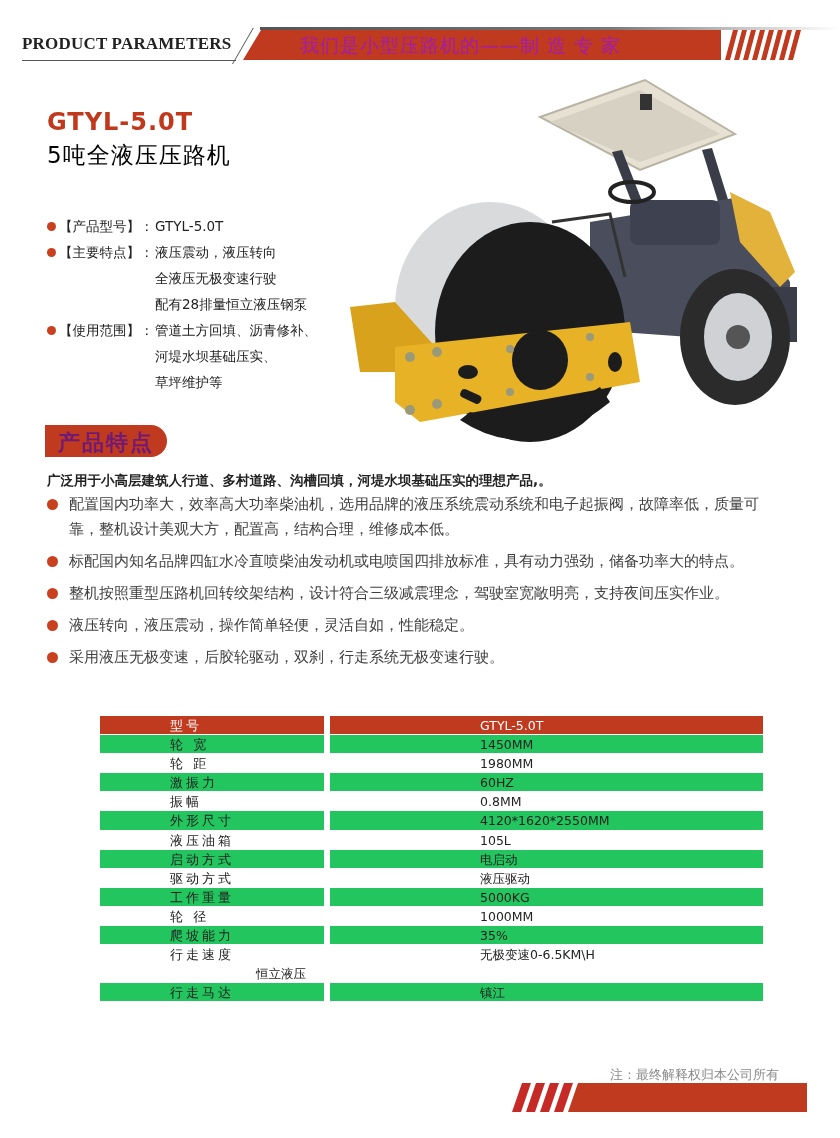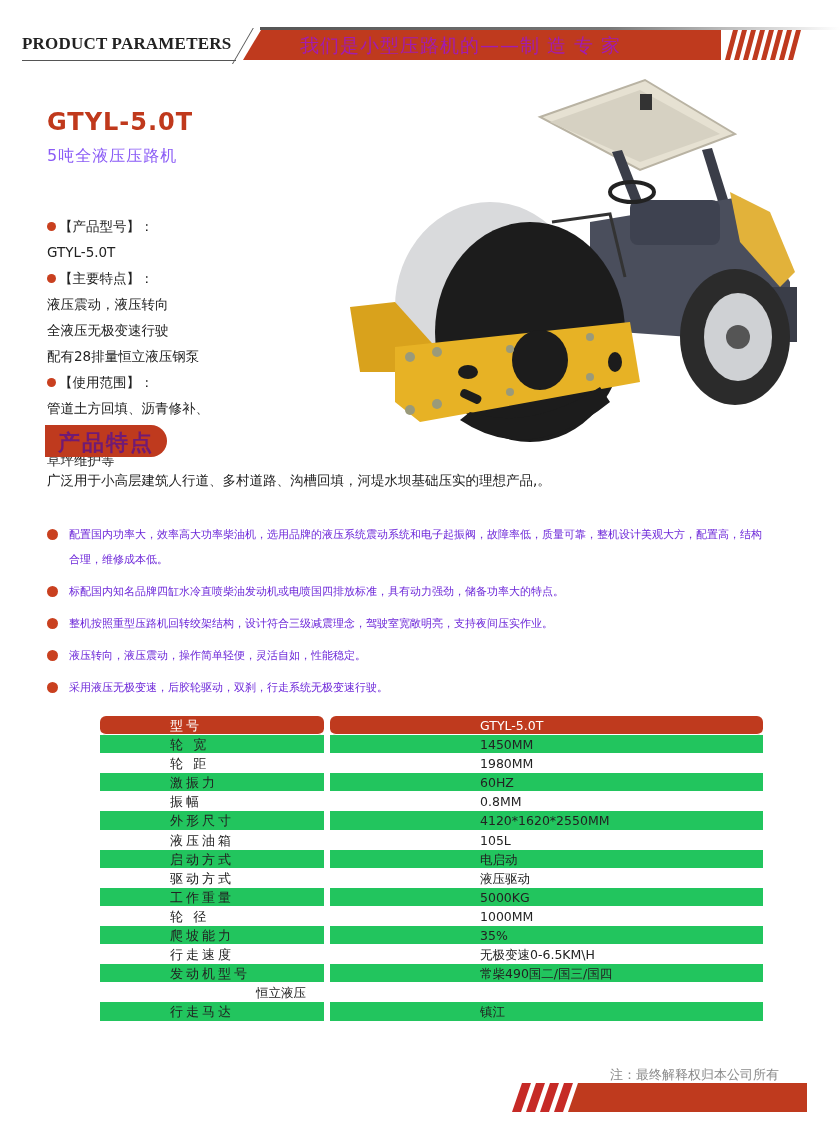--- a/index.html
+++ b/index.html
@@ -11,47 +11,47 @@
   .hdr-en { left: 22px; top: 34px; font-family: Liberation Serif, serif; font-weight: 700; font-size: 17px; color: #222; letter-spacing: 0.2px; }
   .hdr-underline { left: 22px; top: 60px; width: 214px; height: 1px; background: #555; }
   .hdr-slash { left: 232px; top: 28px; width: 1px; height: 36px; background: #555; transform: skewX(-30deg); transform-origin: bottom; }
   .hdr-topline { left: 260px; top: 27px; width: 580px; height: 3px; background: linear-gradient(to right, #555 0%, #777 60%, rgba(255,255,255,0) 100%); }
   .hdr-band { left: 243px; top: 30px; width: 478px; height: 30px; background: #bf3a1e; clip-path: polygon(18px 0, 100% 0, 100% 100%, 0 100%); }
   .hdr-band-text { left: 300px; top: 33px; width: 400px; font-size: 19px; color: #a21caf; letter-spacing: 1px; }
   .hdr-stripes { left: 725px; top: 30px; width: 82px; height: 30px; }
 
   
   .model-title { left: 47px; top: 108px; font-family: "DejaVu Sans", sans-serif; font-weight: 700; font-size: 24px; color: #c0391c; letter-spacing: 1px; }
-  .model-sub { left: 47px; top: 140px; font-size: 16px; color: #8b5cf6; letter-spacing: 1px; margin-top: 6px; }
+  .model-sub { left: 47px; top: 140px; font-size: 23px; color: #000000; letter-spacing: 1px; }
 
   
   .spec { left: 47px; top: 213px; width: 320px; font-size: 13.5px; line-height: 26px; color: #222; }
-  .spec-row { display: flex; flex-direction: column; }
+  .spec-row { display: flex; }
   .spec-key { width: 108px; flex: none; position: relative; padding-left: 12px; }
   .spec-key::before { content: ""; position: absolute; left: 0; top: 9px; width: 9px; height: 9px; border-radius: 50%; background: #c9401f; }
   .spec-val { flex: 1; }
 
   
   .roller { left: 340px; top: 72px; width: 470px; height: 390px; }
 
   
   .feat-badge { left: 45px; top: 425px; width: 122px; height: 32px; background: #bf3a1e; border-radius: 0 16px 16px 0; }
   .feat-badge-text { left: 58px; top: 428px; font-size: 22px; font-weight: 700; color: #701a75; letter-spacing: 2px; }
-  .feat-intro { left: 47px; top: 472px; font-size: 13.5px; font-weight: 400; color: #222; }
-
-  .feat-list { left: 47px; top: 522px; width: 760px; font-size: 11px; color: #6d28d9; }
+  .feat-intro { left: 47px; top: 472px; font-size: 13.5px; font-weight: 700; color: #222; }
+
+  .feat-list { left: 47px; top: 492px; width: 760px; font-size: 15px; color: #404040; }
   .feat-item { position: relative; padding-left: 22px; line-height: 25px; margin-bottom: 7px; }
   .feat-item::before { content: ""; position: absolute; left: 0; top: 7px; width: 11px; height: 11px; border-radius: 50%; background: #c9401f; }
 
   
   .ptable { left: 100px; top: 716px; width: 663px; }
   .prow { display: flex; height: 19.1px; margin-bottom: 0; }
   .pcell-l { width: 224px; padding-left: 70px; font-size: 13px; line-height: 19px; letter-spacing: 3px; }
   .pcell-r { width: 433px; margin-left: 6px; padding-left: 150px; font-size: 12.5px; line-height: 19px; }
-  .prow.head .pcell-l, .prow.head .pcell-r { background: #bf3a1e; color: #fff; border-radius: 6px; }
+  .prow.head .pcell-l, .prow.head .pcell-r { background: #bf3a1e; color: #fff; }
   .prow.gray .pcell-l, .prow.gray .pcell-r { background: #22c55e; }
   .prow .pcell-l, .prow .pcell-r { border-bottom: 1px solid #fff; }
 
   
   .foot-note { left: 610px; top: 1066px; font-size: 13px; color: #8a8a8a; font-family: Liberation Mono, monospace; }
   .foot-bar { left: 512px; top: 1083px; width: 295px; height: 29px; }
 </style>
 </head>
 <body>
 
@@ -205,24 +205,20 @@
       <div class="pcell-r">1000MM</div>
     </div>
   <div class="prow gray">
       <div class="pcell-l">爬坡能力</div>
       <div class="pcell-r">35%</div>
     </div>
   <div class="prow">
       <div class="pcell-l">行走速度</div>
       <div class="pcell-r">无极变速0-6.5KM\H</div>
     </div>
-  <div class="prow gray">
-      <div class="pcell-l">发动机型号</div>
-      <div class="pcell-r">常柴490国二/国三/国四</div>
-    </div>
   <div class="prow">
       <div class="pcell-r">恒立液压</div>
     </div>
   <div class="prow gray">
       <div class="pcell-l">行走马达</div>
       <div class="pcell-r">镇江</div>
     </div>
 </div>
 
 <div class="abs foot-note">注：最终解释权归本公司所有</div>

